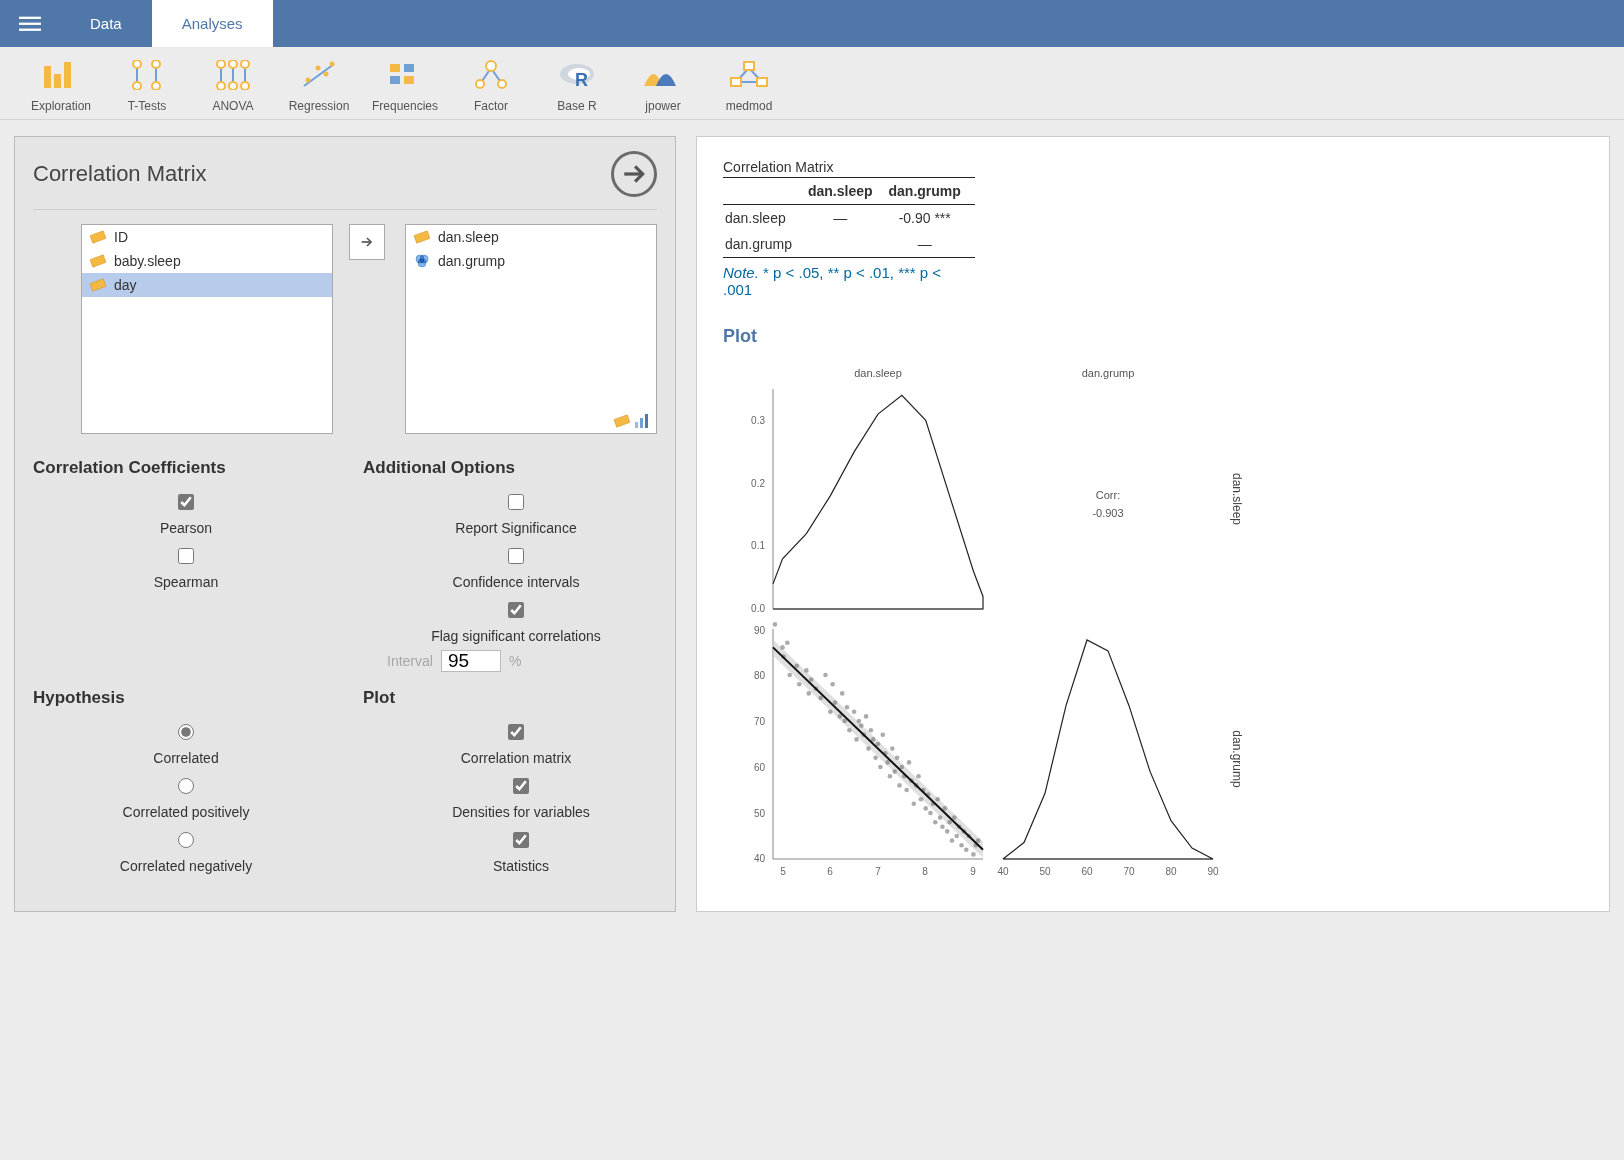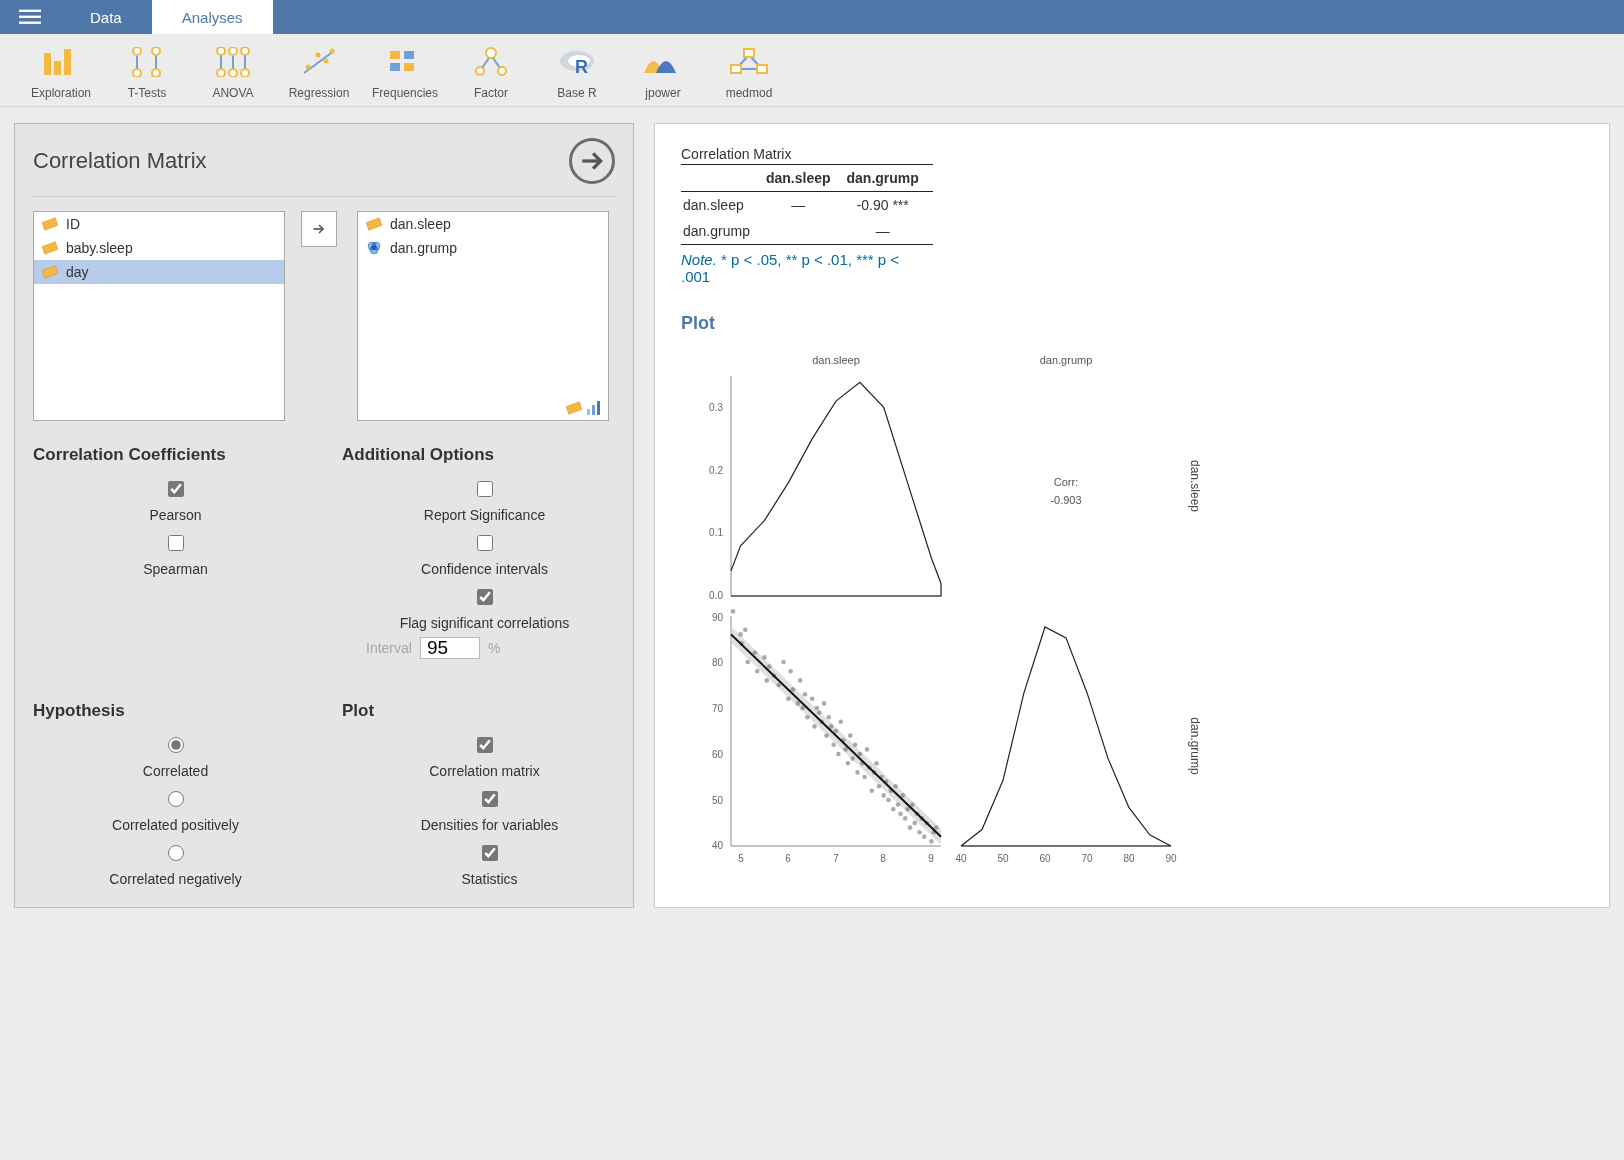--- a/index.html
+++ b/index.html
@@ -1,36 +1,36 @@
 <!DOCTYPE html>
 <html><head>
 <meta charset="utf-8">
 <style>
 * { box-sizing: border-box; margin: 0; padding: 0; }
 body { font-family: -apple-system, "Segoe UI", Arial, sans-serif; font-size: 14px; color: #333; background: #ececec; }
-.topbar { background: #4f78a9; height: 34px; display: flex; align-items: center; }
+.topbar { background: #4f78a9; height: 47px; display: flex; align-items: center; }
 .hamburger { width: 60px; display:flex; align-items:center; justify-content:center; color:#fff; cursor:pointer; }
 .hamburger svg { width:22px; height:22px; fill:#fff; }
 .tabs { display:flex; height:100%; align-items:stretch; }
 .tab { padding: 0 30px; display:flex; align-items:center; color:#fff; font-size:15px; cursor:pointer; }
 .tab.active { background:#fff; color:#4f78a9; }
 .toolbar { background:#ececec; border-bottom:1px solid #d5d5d5; padding:8px 0 6px 18px; display:flex; }
 .tool { width:86px; display:flex; flex-direction:column; align-items:center; font-size:12px; color:#555; cursor:pointer; }
 .tool .ticon { height:40px; display:flex; align-items:center; justify-content:center; }
 .tool .tlabel { margin-top:4px; }
 .split { display:flex; padding:16px 14px; gap:20px; }
 .leftpanel { flex:0 0 620px; background:#e5e5e5; border:1px solid #bbb; padding:14px 18px; }
 .rightpanel { flex:1; background:#fff; border:1px solid #ccc; padding:22px 26px; }
 .panel-head { display:flex; align-items:center; justify-content:space-between; border-bottom:1px solid #ccc; padding-bottom:12px; margin-bottom:14px; }
 .panel-title { font-size:22px; color:#444; }
 .gobtn { width:46px; height:46px; border:3px solid #6b6b6b; border-radius:50%; display:flex; align-items:center; justify-content:center; cursor:pointer; }
 .gobtn svg { width:26px; height:26px; stroke:#555; fill:none; stroke-width:3; }
 .varrow { display:flex; gap:16px; }
 .varbox { background:#fff; border:1px solid #aaa; min-height:210px; position:relative; }
-.varbox.left { flex:0 0 252px; }
+.varbox.left { flex:0 0 252px;margin-left:48px; }
 .varbox.right { flex:0 0 252px; }
 .movecol { flex:0 0 40px; display:flex; flex-direction:column; }
 .movebtn { width:36px; height:36px; border:1px solid #aaa; background:#fff; display:flex; align-items:center; justify-content:center; cursor:pointer; }
 .movebtn svg { width:16px; height:16px; stroke:#555; fill:none; stroke-width:2.5; }
 .vitem { display:flex; align-items:center; gap:8px; padding:4px 8px; font-size:14px; color:#333; cursor:pointer; }
 .vitem.sel { background:#b7ccea; }
 .vicon { width:16px; height:16px; display:inline-block; }
 .ruler { fill:#f4b942; stroke:#d98d15; stroke-width:0.5; }
 .venn circle { fill:#75b0e8; stroke:#3471b2; stroke-width:0.5; fill-opacity:0.9; mix-blend-mode:multiply; }
 .boxfooter { position:absolute; right:6px; bottom:4px; display:flex; gap:4px; }
@@ -281,21 +281,21 @@
             <span>Flag significant correlations</span>
           </label>
         <div class="civ">
           <span>Interval</span>
           <input type="text" value="95" style="">
           <span>%</span>
         </div>
       </div>
     </div>
 
-    <div class="opts" style="margin-top:42px;">
+    <div class="opts" style="margin-top:16px;">
       <div class="optcol">
         <h4>Hypothesis</h4>
         <label class="rad">
             <input type="radio" name="hyp" checked="" style="">
             <span>Correlated</span>
           </label>
         <label class="rad">
             <input type="radio" name="hyp" style="">
             <span>Correlated positively</span>
           </label>

